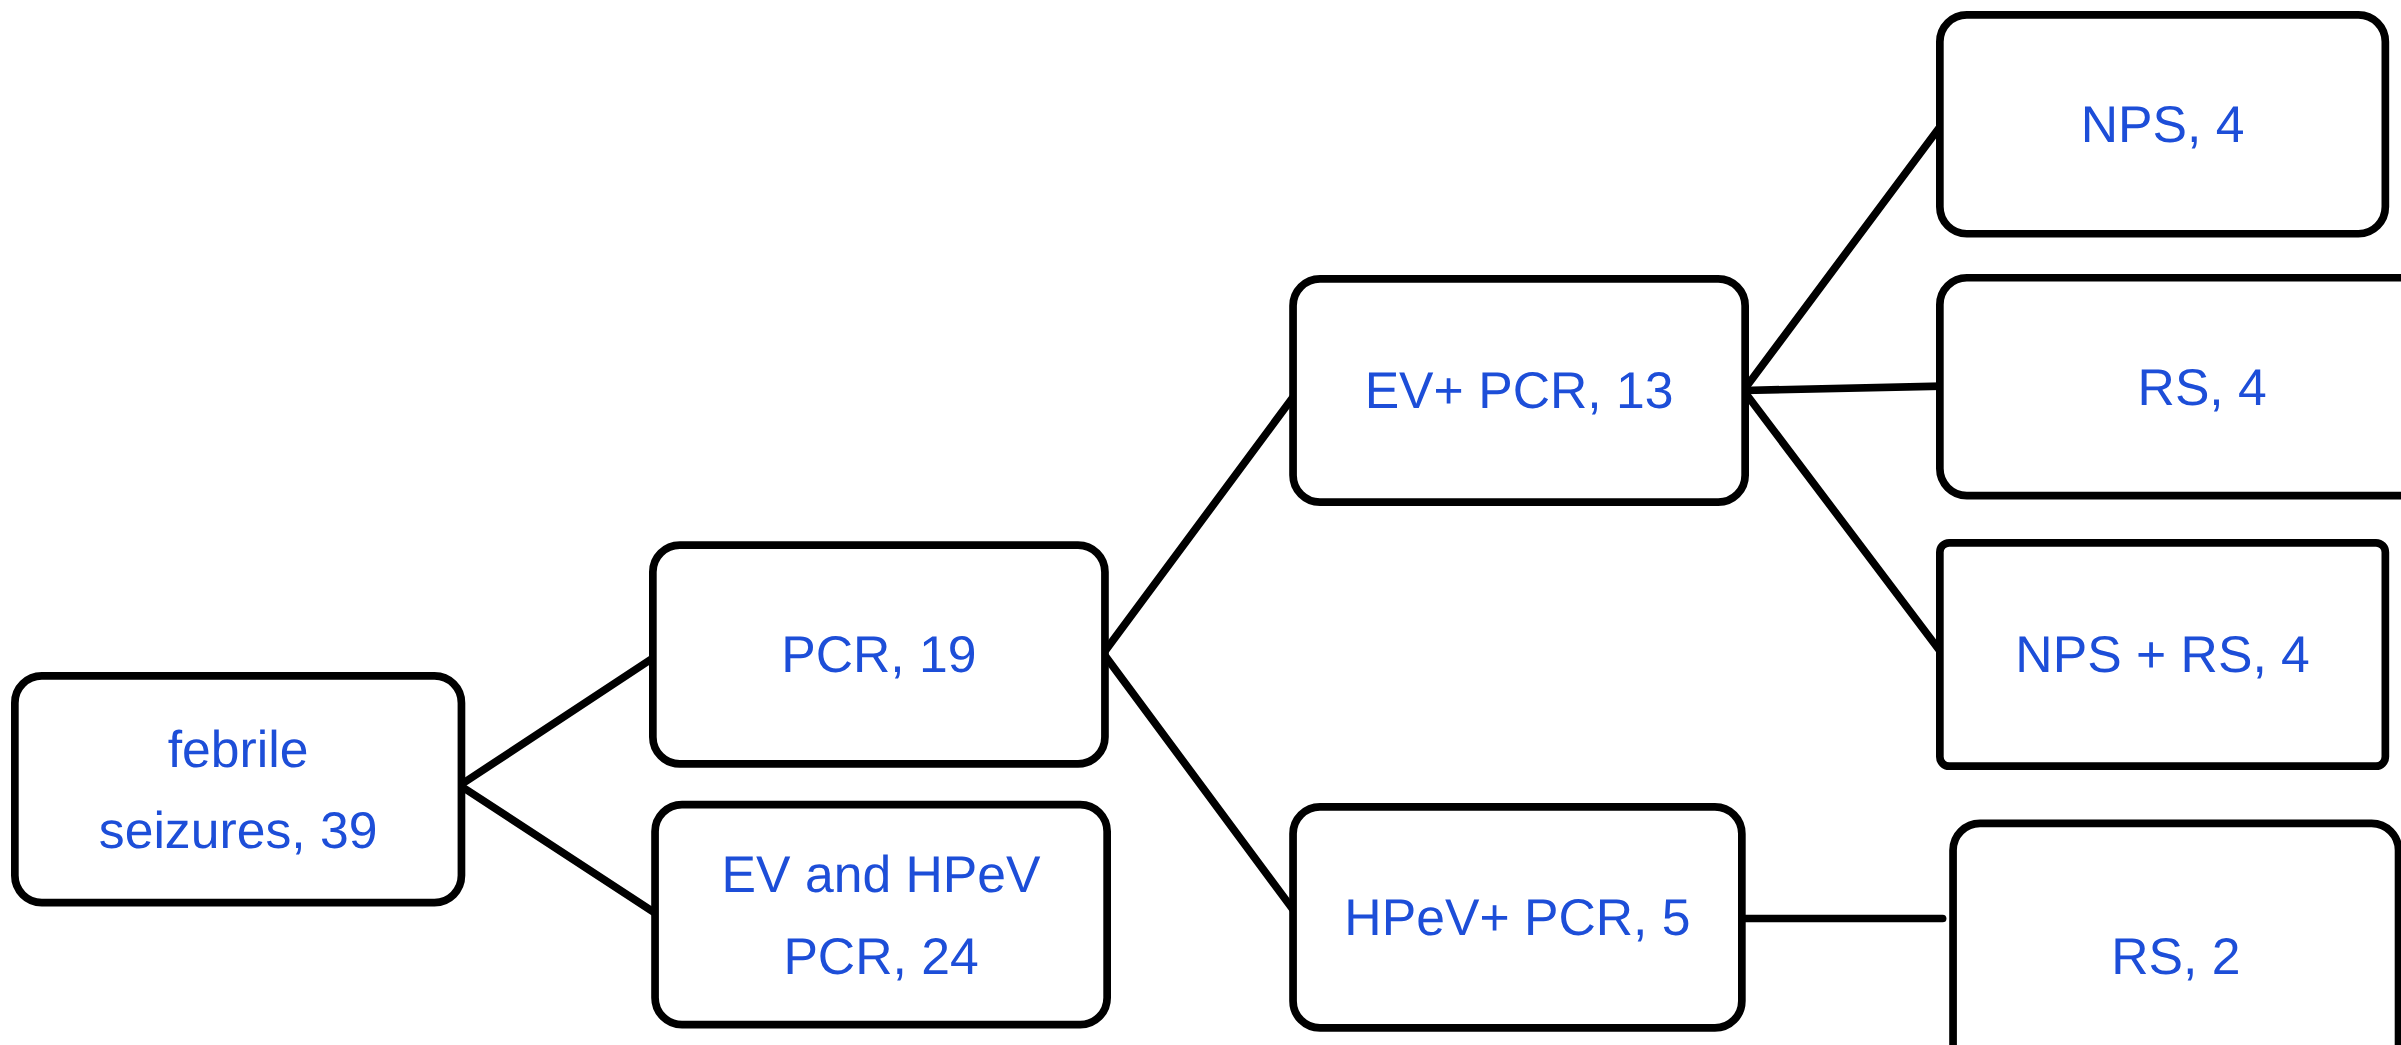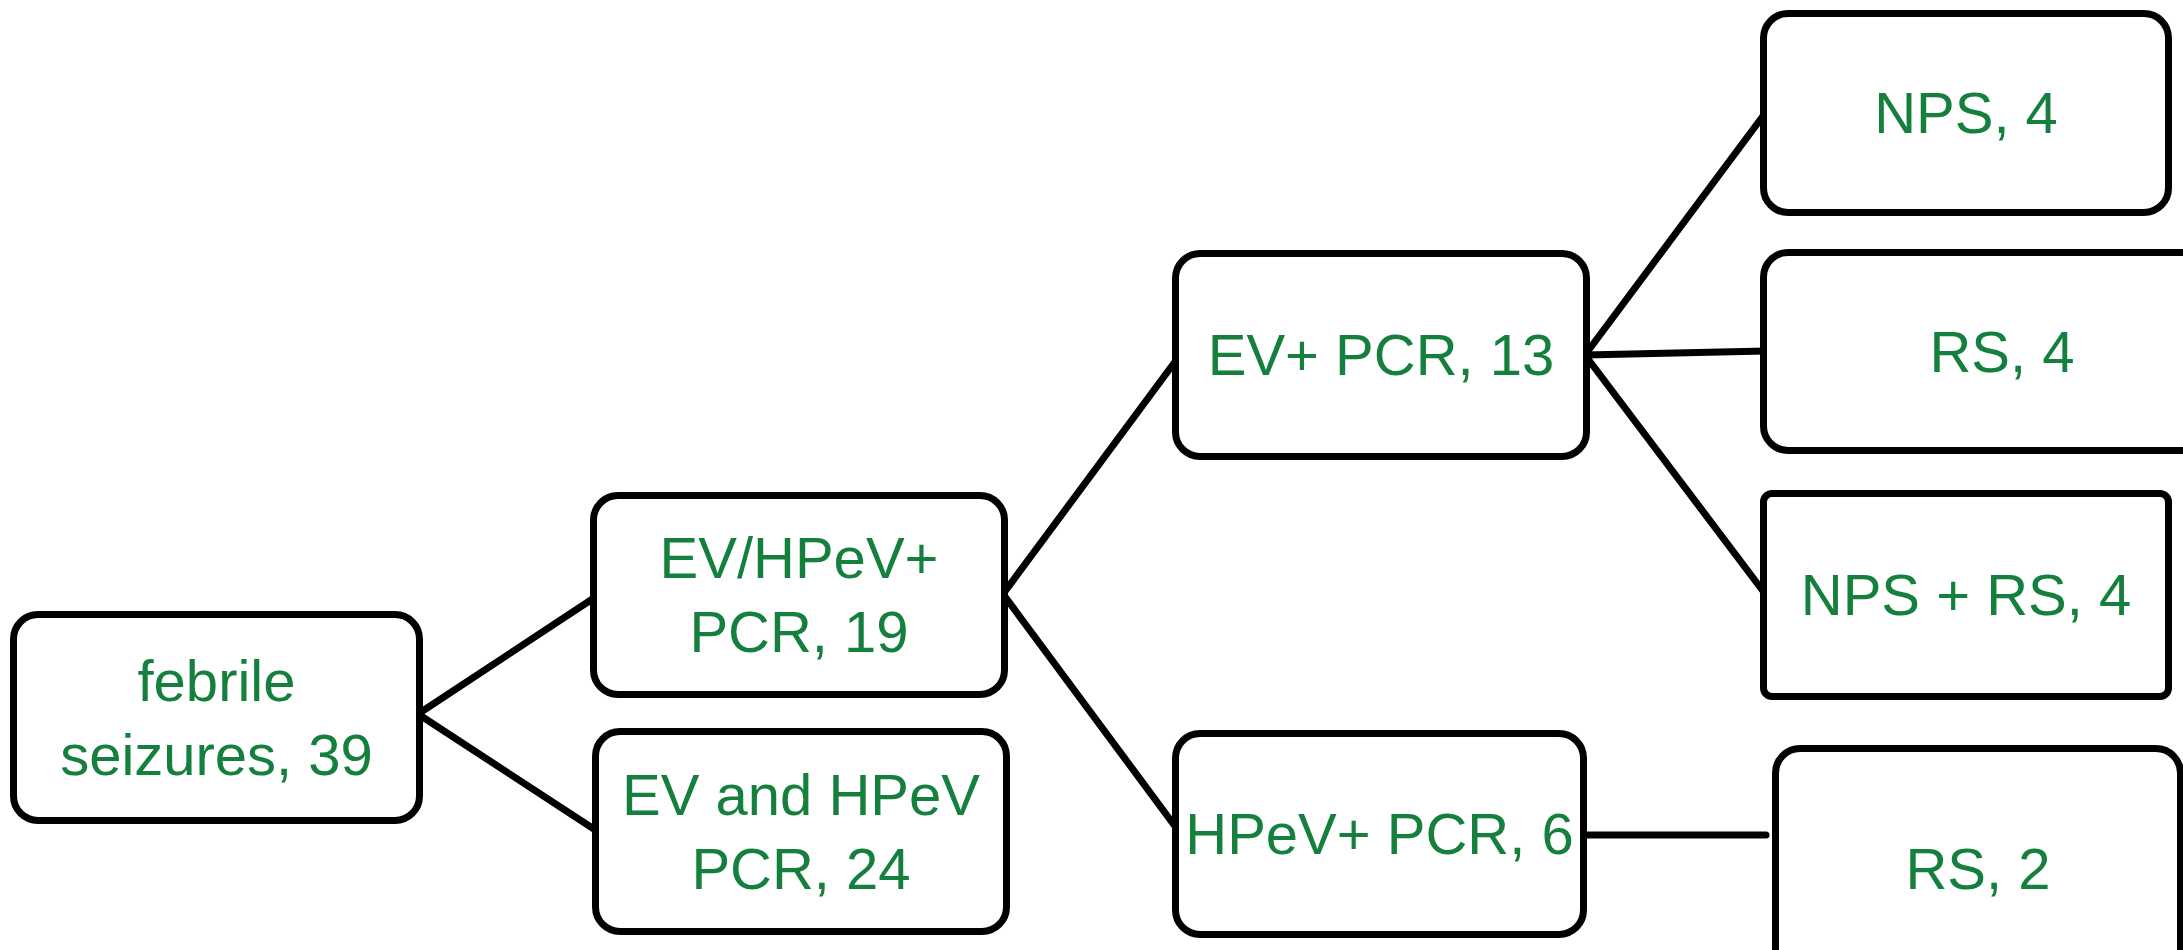--- a/index.html
+++ b/index.html
@@ -30,22 +30,22 @@
     position: absolute;
     z-index: 2;
     box-sizing: border-box;
     background: #ffffff;
     border: 7px solid #000000;
     border-radius: 28px;
     display: flex;
     align-items: center;
     justify-content: center;
     text-align: center;
-    color: #15803d;
-    font-size: 58px;
+    color: #1d4ed8;
+    font-size: 47px;
     line-height: 74px;
   }
   .node-text span {
     display: block;
     white-space: nowrap;
   }
 </style>
 </head>
 <body>
 
@@ -64,41 +64,40 @@
 
   <div class="node" style="left:10px; top:611px; width:413px; height:213px;">
     <div class="node-text">
       <span>febrile</span>
       <span>seizures, 39</span>
     </div>
   </div>
 
   <div class="node" style="left:590px; top:492px; width:418px; height:206px;">
     <div class="node-text">
-      <span>EV/HPeV+</span>
       <span>PCR, 19</span>
     </div>
   </div>
 
   <div class="node" style="left:592px; top:692px; width:418px; height:207px;margin-top:36px;">
     <div class="node-text">
       <span>EV and HPeV</span>
       <span>PCR, 24</span>
     </div>
   </div>
 
   <div class="node" style="left:1172px; top:250px; width:418px; height:210px;justify-content:center;">
     <div class="node-text">
       <span>EV+ PCR, 13</span>
     </div>
   </div>
 
   <div class="node" style="left:1172px; top:730px; width:415px; height:208px;">
     <div class="node-text">
-      <span>HPeV+ PCR, 6</span>
+      <span>HPeV+ PCR, 5</span>
     </div>
   </div>
 
   <div class="node" style="left:1760px; top:10px; width:412px; height:206px;">
     <div class="node-text">
       <span>NPS, 4</span>
     </div>
   </div>
 
   <div class="node" style="left:1760px; top:249px; width:484px; height:205px;">

